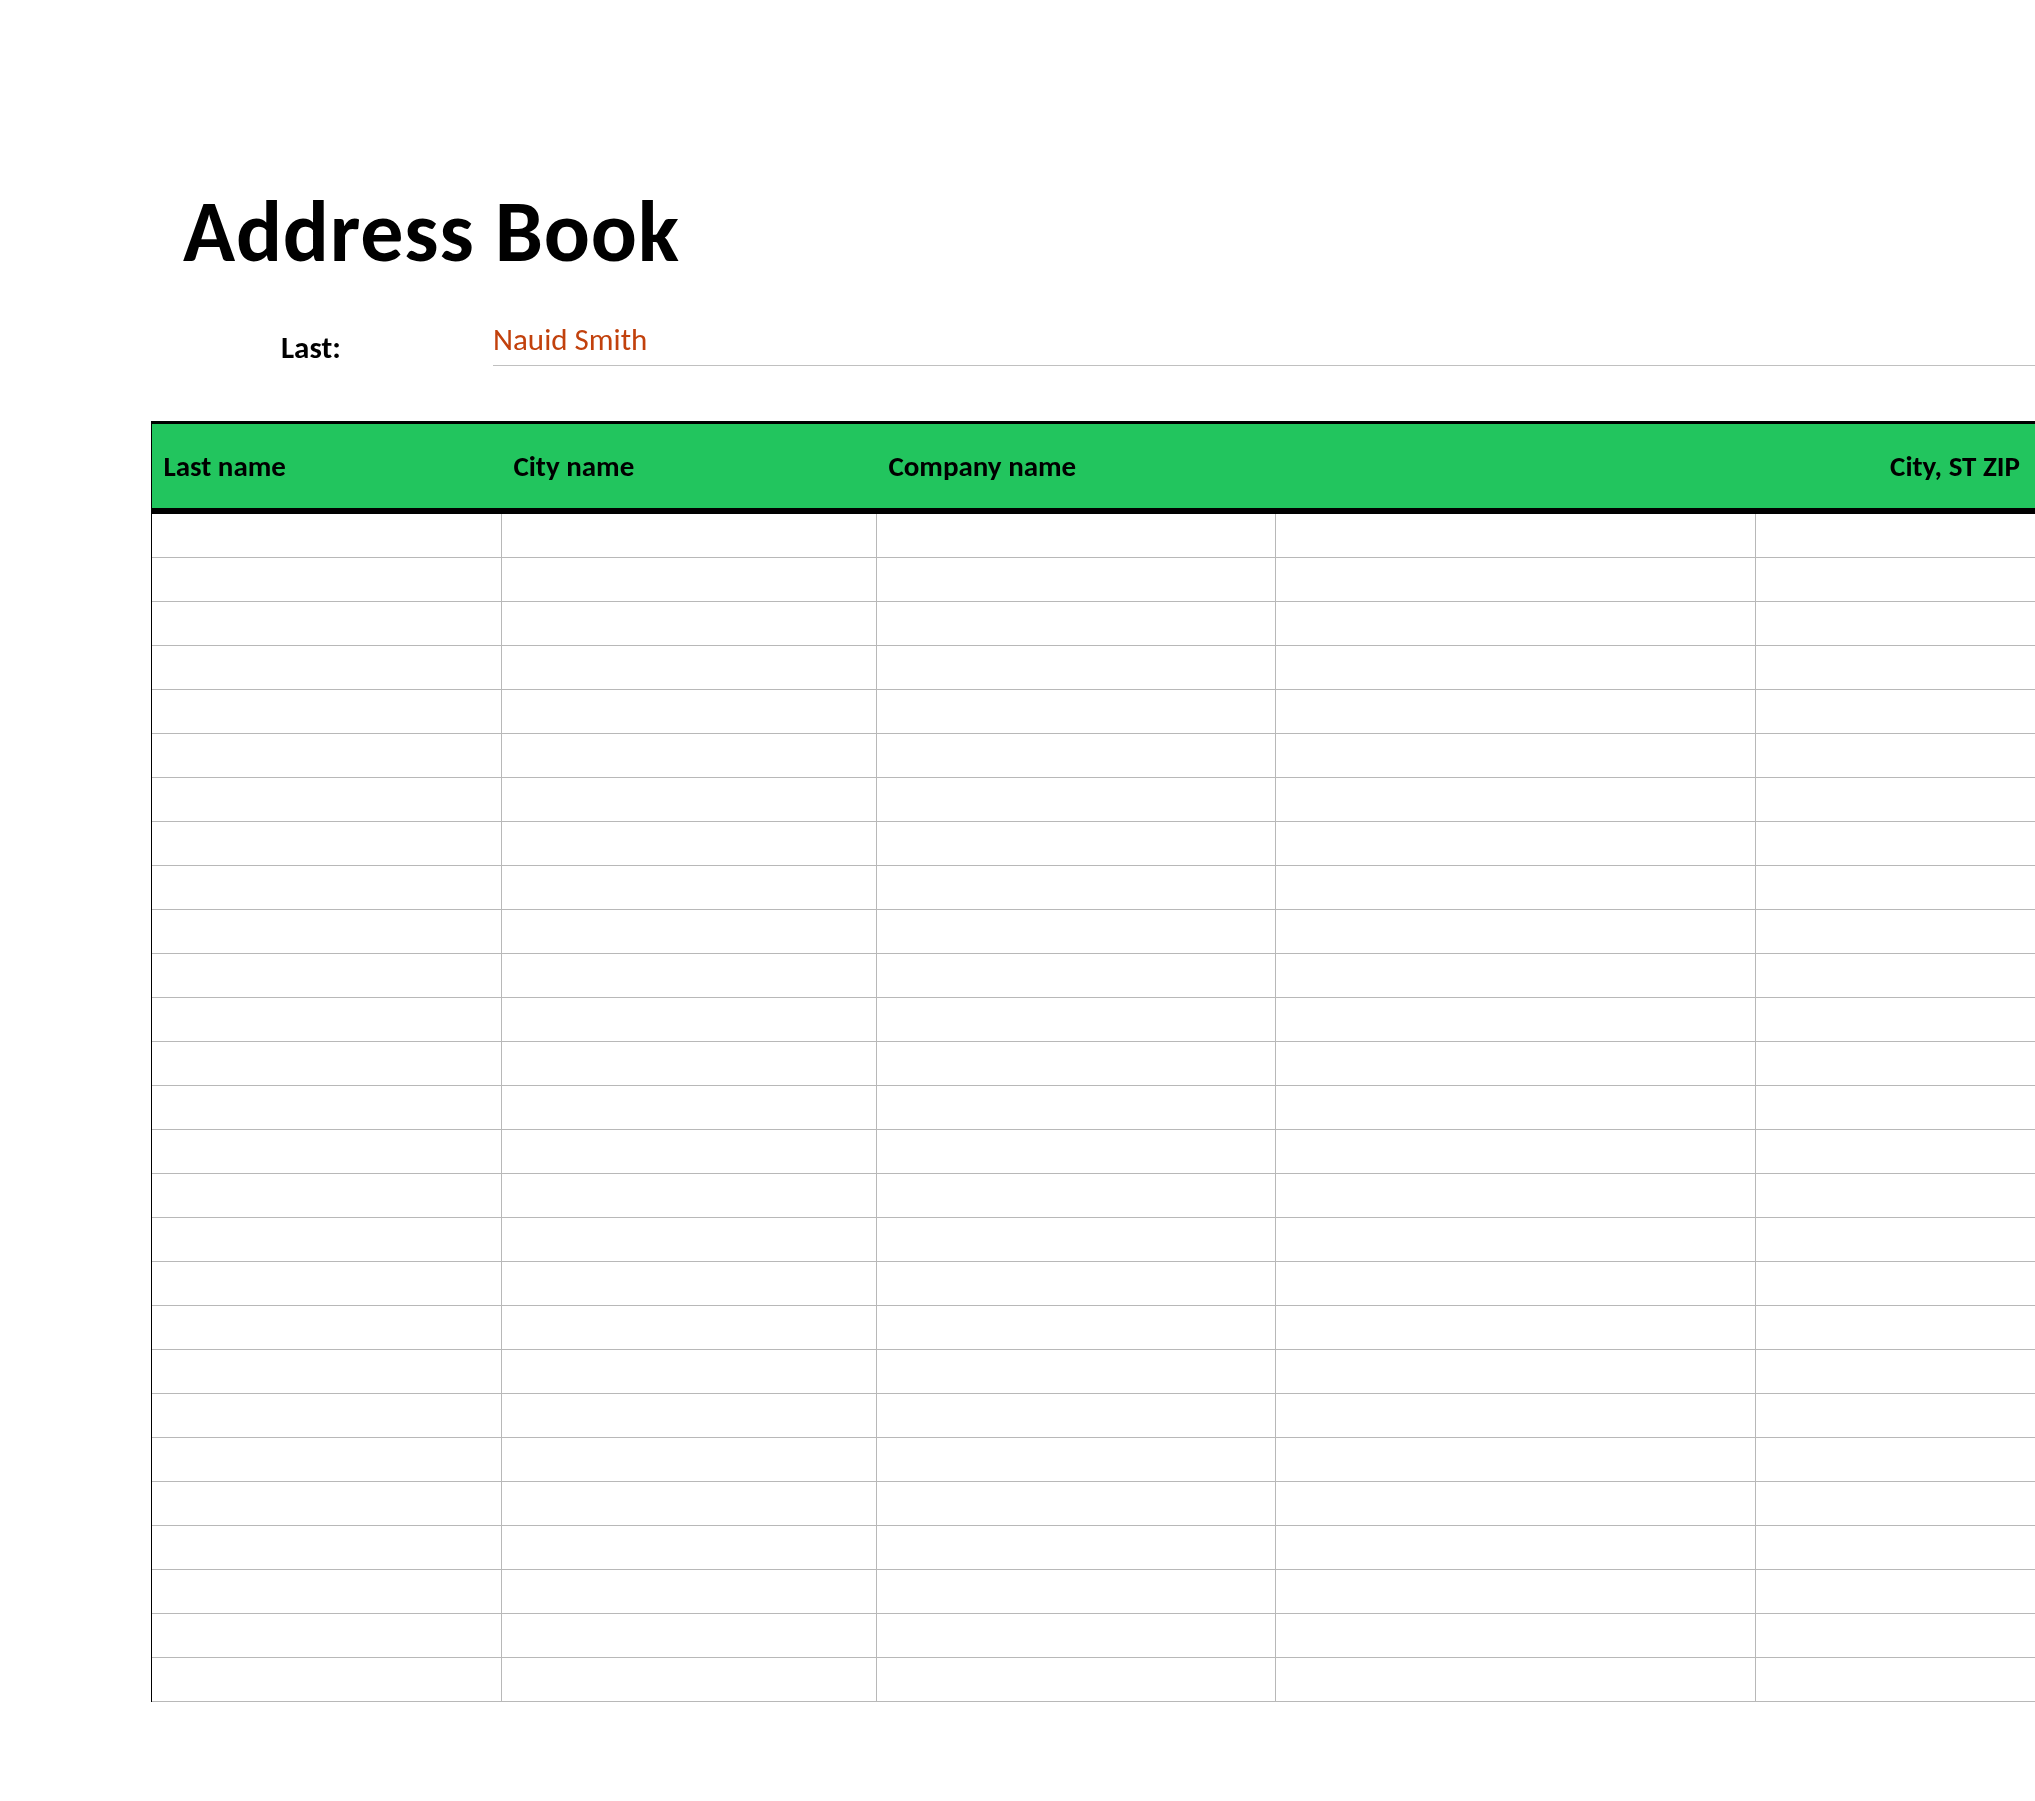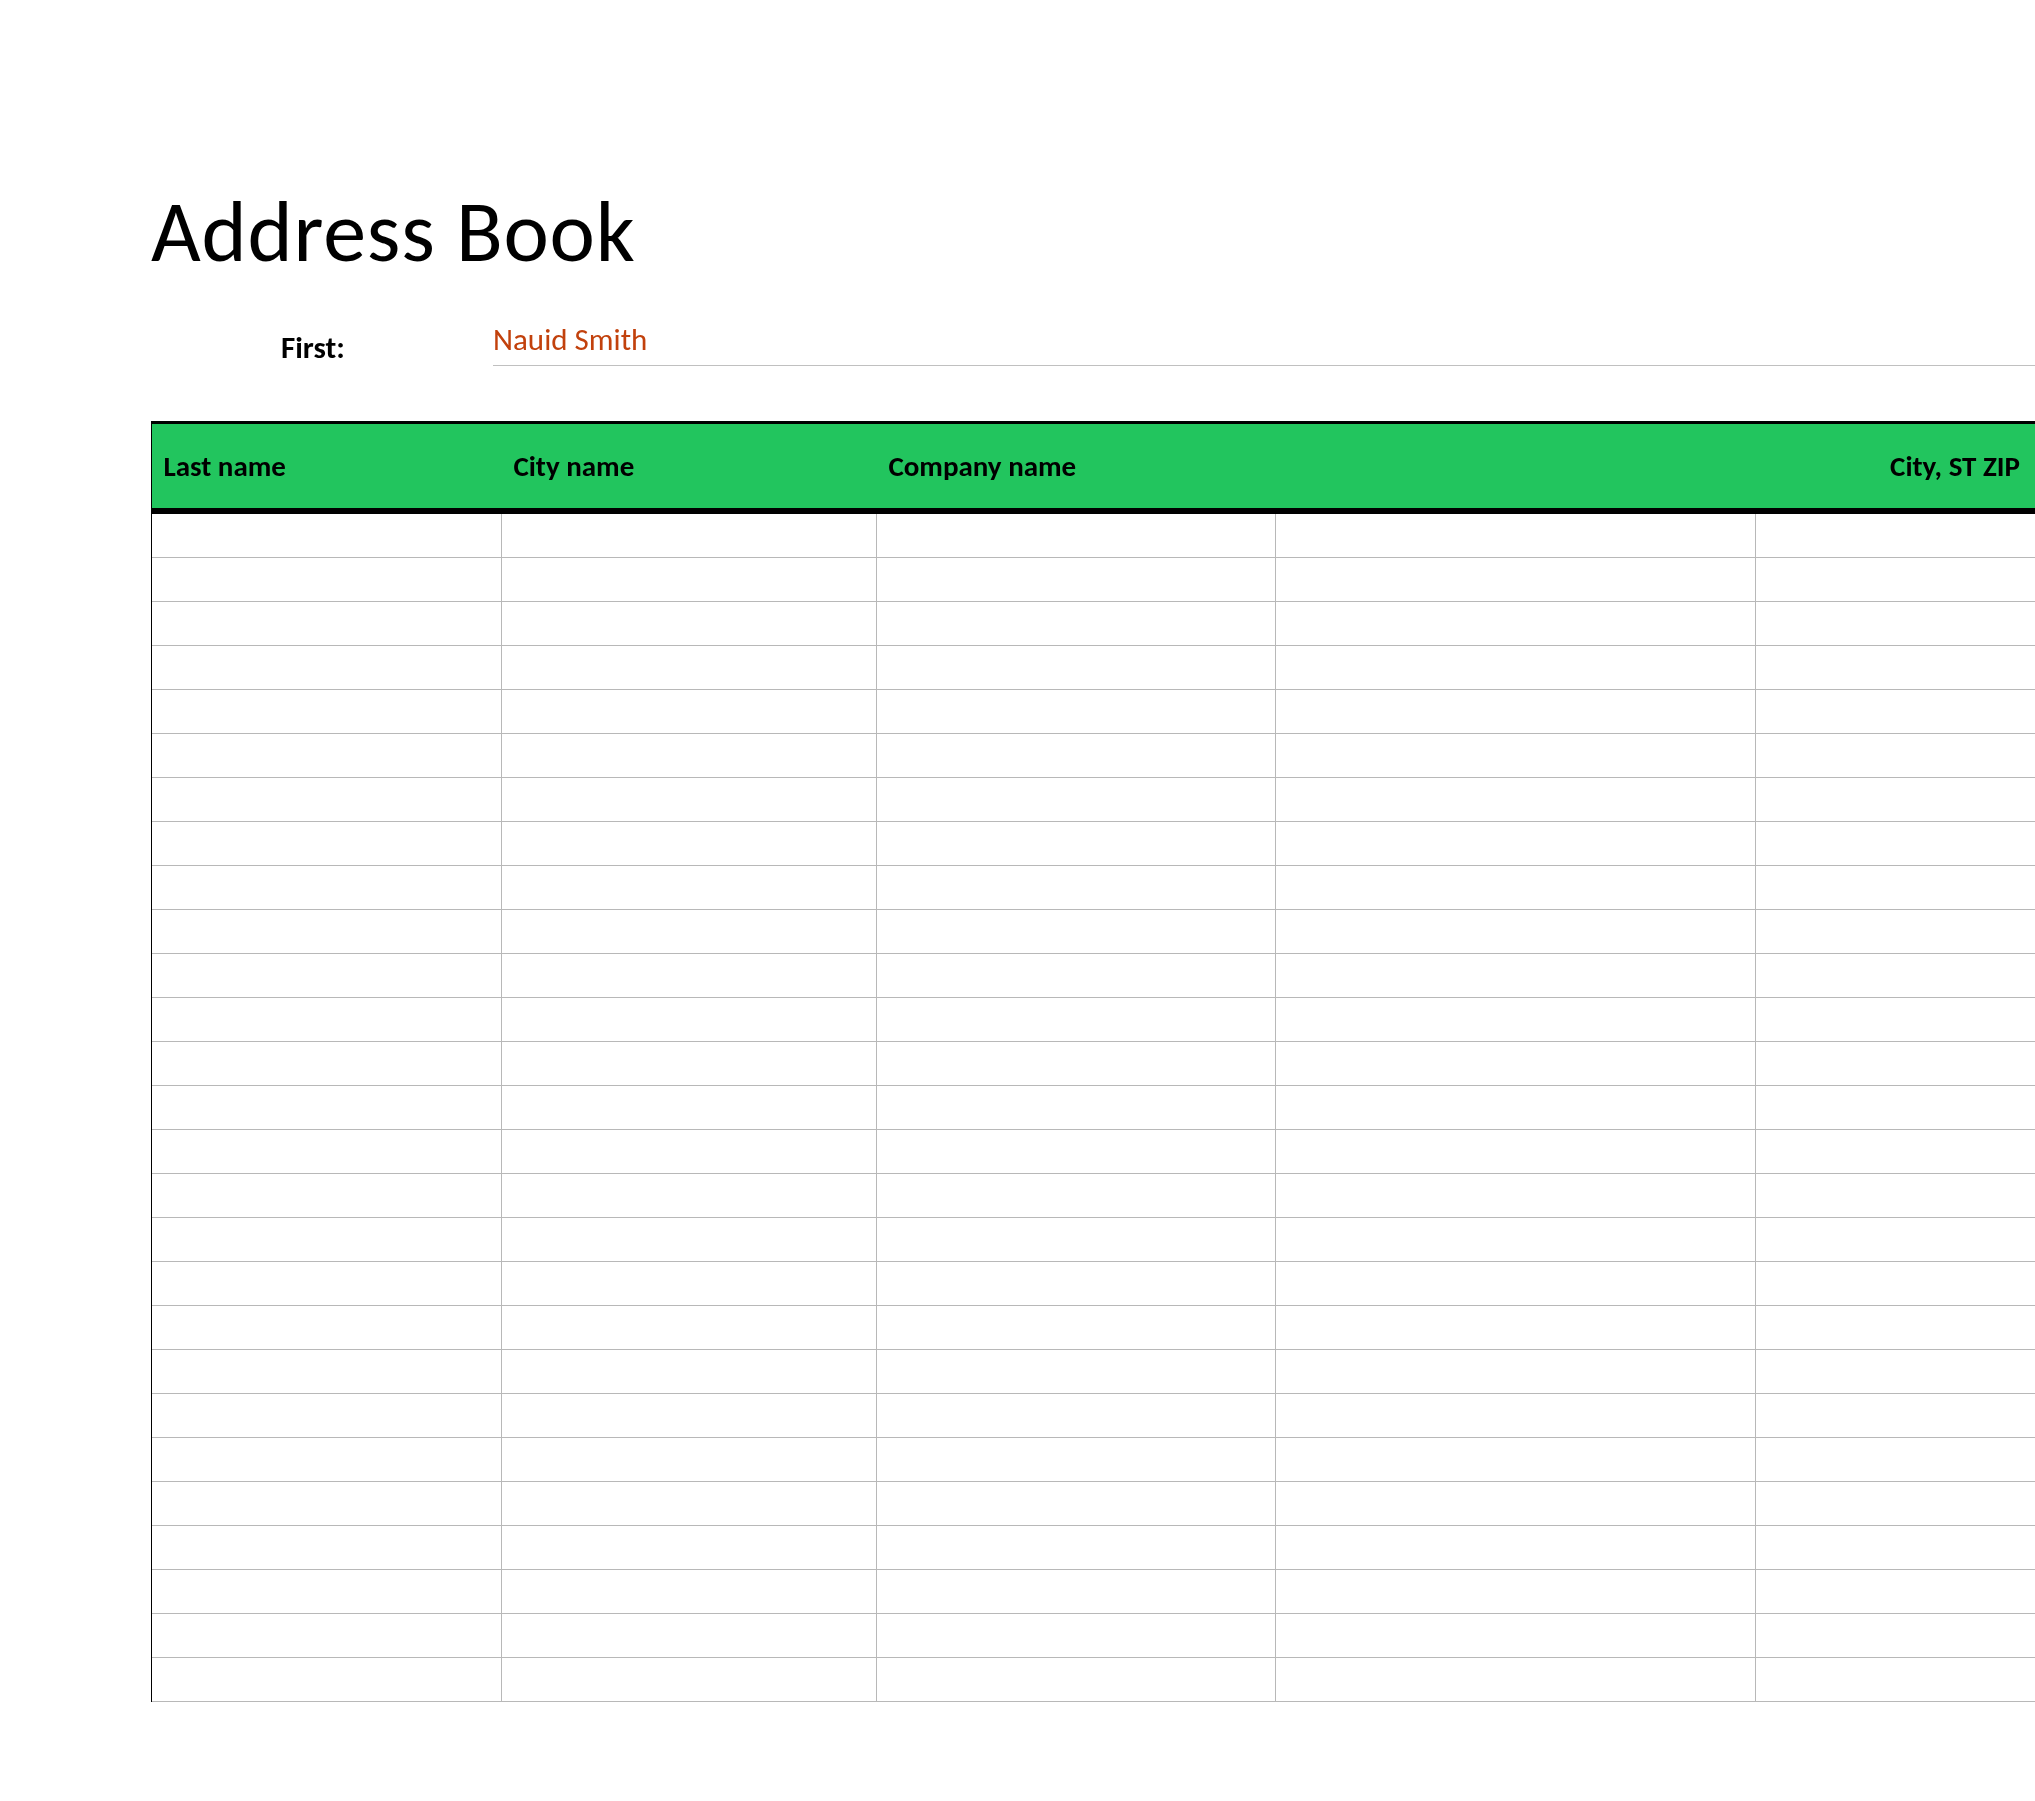--- a/index.html
+++ b/index.html
@@ -13,24 +13,25 @@
       width: 2036px;
       height: 1801px;
       overflow: hidden;
     }
     .page {
       padding: 179px 0 0 151px;
       width: 100%;
     }
     .title {
       font-size: 86px;
-      font-weight: 400;
+      font-weight: 700;
       color: #000;
       letter-spacing: 0.8px;
       margin-bottom: 36px;
+      margin-left: 32px;
     }
     .name-row {
       display: flex;
       align-items: flex-end;
       margin-bottom: 55px;
       padding-left: 130px;
     }
     .name-label {
       font-size: 31px;
       font-weight: 700;
@@ -87,21 +88,21 @@
     }
   </style>
 </head>
 <body>
 
 <div class="page">
 
   <h1 class="title">Address Book</h1>
 
   <div class="name-row">
-    <div class="name-label">First:</div>
+    <div class="name-label">Last:</div>
     <div class="name-value-wrap">
       <span class="name-value">Nauid Smith</span>
     </div>
   </div>
 
   <div class="table-wrap">
     <div class="header-row">
       <div class="header-cell col-last">Last name</div>
       <div class="header-cell col-first">City name</div>
       <div class="header-cell col-company">Company name</div>

